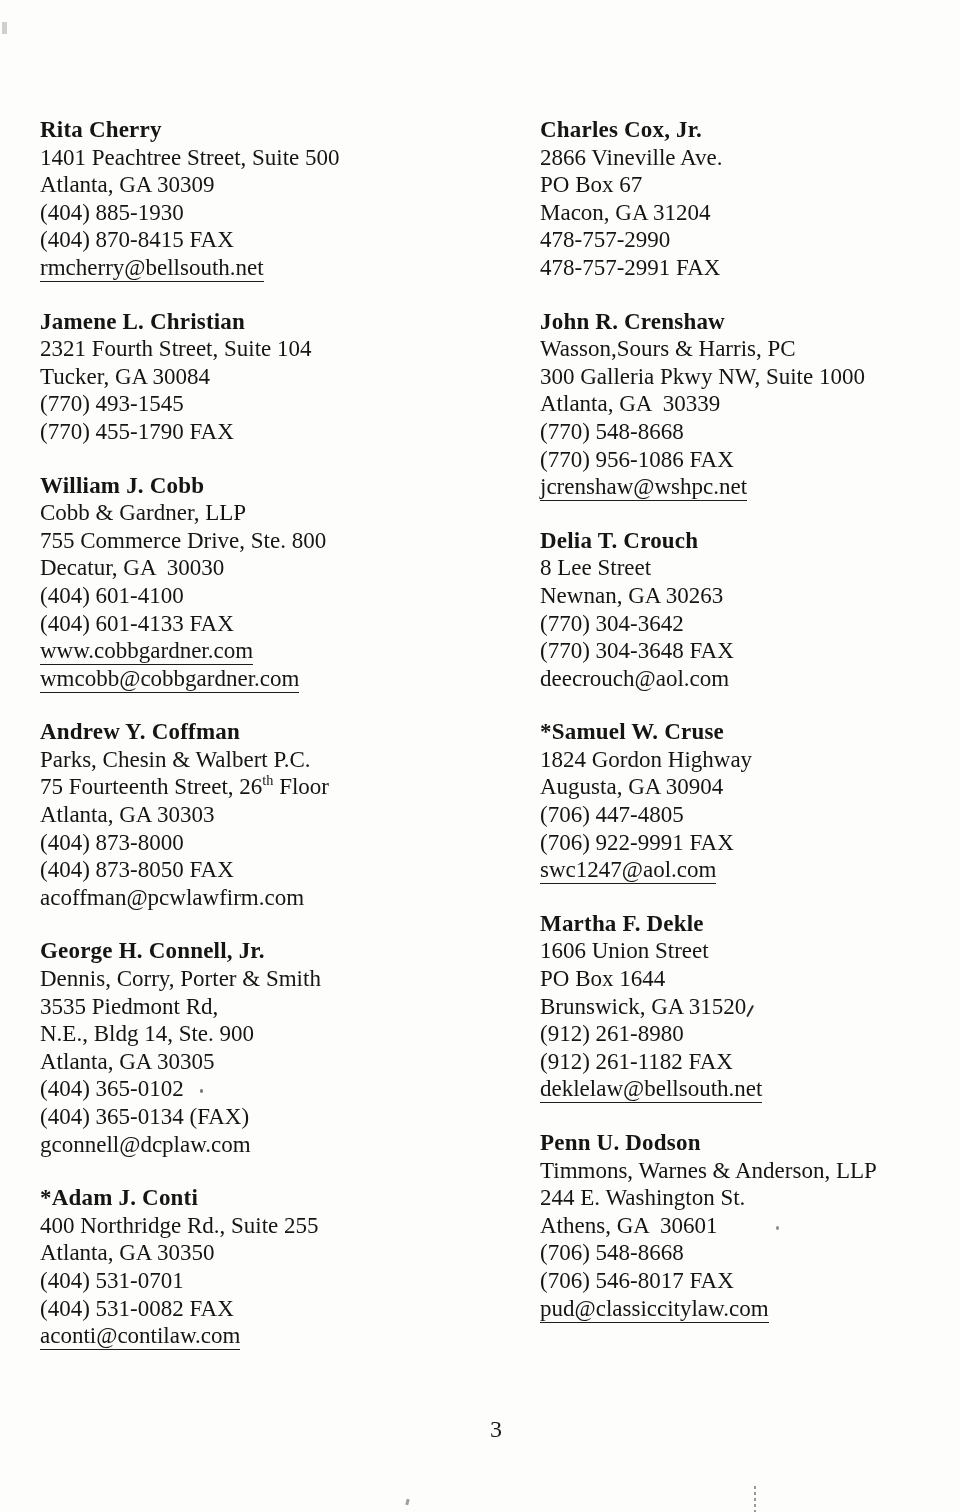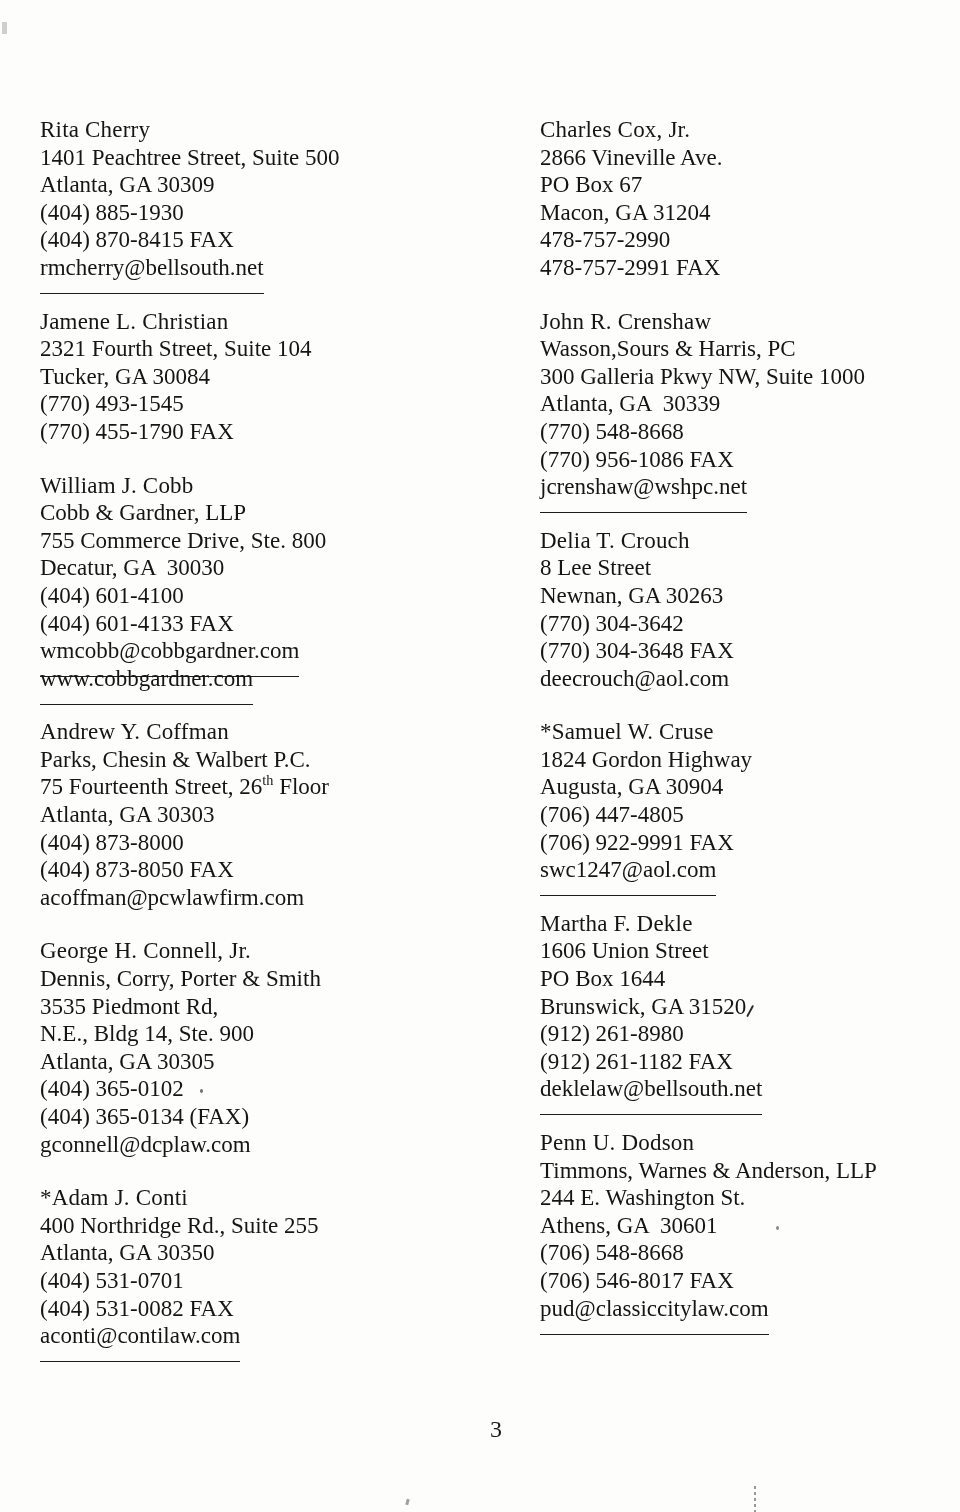--- a/index.html
+++ b/index.html
@@ -8,23 +8,23 @@
     width:960px;height:1512px;
     background:#fdfdfb;
     font-family:"Liberation Serif","DejaVu Serif",serif;
     color:#151515;
     overflow:hidden;
   }
   .col{position:absolute;top:116px;font-size:23px;line-height:27.6px;}
   .col-left{left:40px;width:475px;}
   .col-right{left:540px;width:420px;}
   .entry{margin-bottom:26px;}
-  .entry .name{font-weight:normal;letter-spacing:0.2px;}
+  .entry .name{font-weight:bold;letter-spacing:0.2px;}
   .line{white-space:pre-wrap;}
-  .u{border-bottom:1.7px solid #1d1d1d;padding-bottom:13px;}
+  .u{border-bottom:1.7px solid #1d1d1d;padding-bottom:1px;}
   sup{font-size:0.62em;vertical-align:super;line-height:0;font-weight:normal;}
   .page-number{position:absolute;left:490px;top:1416px;font-size:24px;color:#1a1a1a;}
   .stray-dot{display:inline-block;width:3px;height:4px;border-radius:50%;
     background:#707070;margin-left:16px;vertical-align:middle;}
   .stray-dot.far{margin-left:58px;background:#8a8a88;}
   .stray-tick{display:inline-block;width:2px;height:13px;background:#2c2c2c;
     margin-left:5px;border-radius:1px;transform:rotate(28deg) translateY(4px);}
   .artifact{position:absolute;}
   .artifact-topleft{left:2px;top:22px;width:5px;height:12px;background:#cfcfcb;}
   .artifact-bottom-line{left:754px;top:1486px;width:2px;height:26px;
@@ -52,22 +52,22 @@
         <div class="line">(770) 493-1545</div>
         <div class="line">(770) 455-1790 FAX</div>
       </div>
       <div class="entry">
         <div class="name">William J. Cobb</div>
         <div class="line">Cobb &amp; Gardner, LLP</div>
         <div class="line">755 Commerce Drive, Ste. 800</div>
         <div class="line">Decatur, GA  30030</div>
         <div class="line">(404) 601-4100</div>
         <div class="line">(404) 601-4133 FAX</div>
+        <div class="line"><span class="u">www.cobbgardner.com</span></div>
         <div class="line"><span class="u">wmcobb@cobbgardner.com</span></div>
-        <div class="line"><span class="u">www.cobbgardner.com</span></div>
       </div>
       <div class="entry">
         <div class="name">Andrew Y. Coffman</div>
         <div class="line">Parks, Chesin &amp; Walbert P.C.</div>
         <div class="line">75 Fourteenth Street, 26<sup>th</sup> Floor</div>
         <div class="line">Atlanta, GA 30303</div>
         <div class="line">(404) 873-8000</div>
         <div class="line">(404) 873-8050 FAX</div>
         <div class="line">acoffman@pcwlawfirm.com</div>
       </div>

